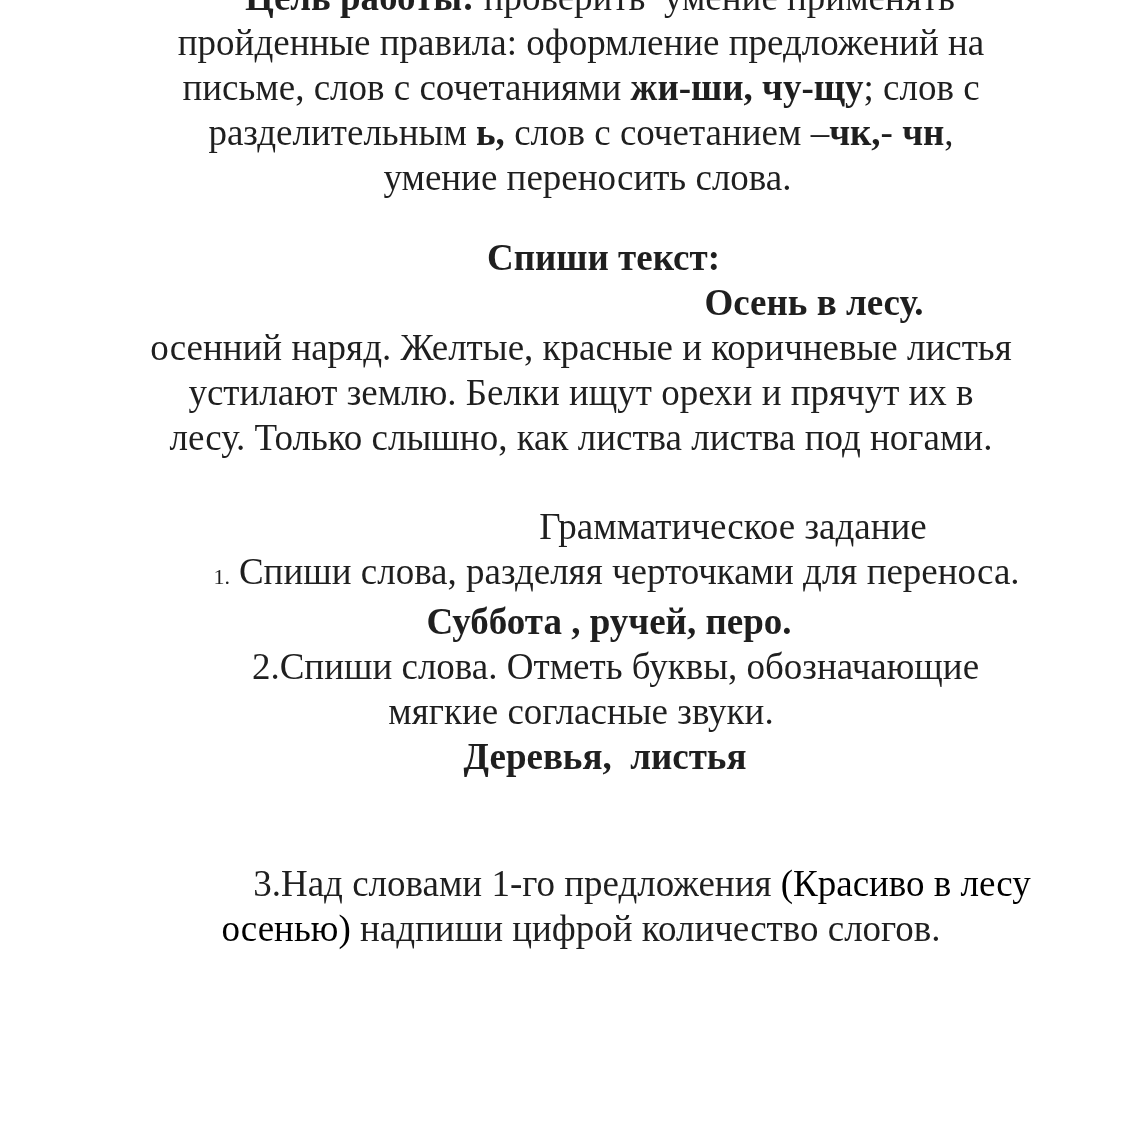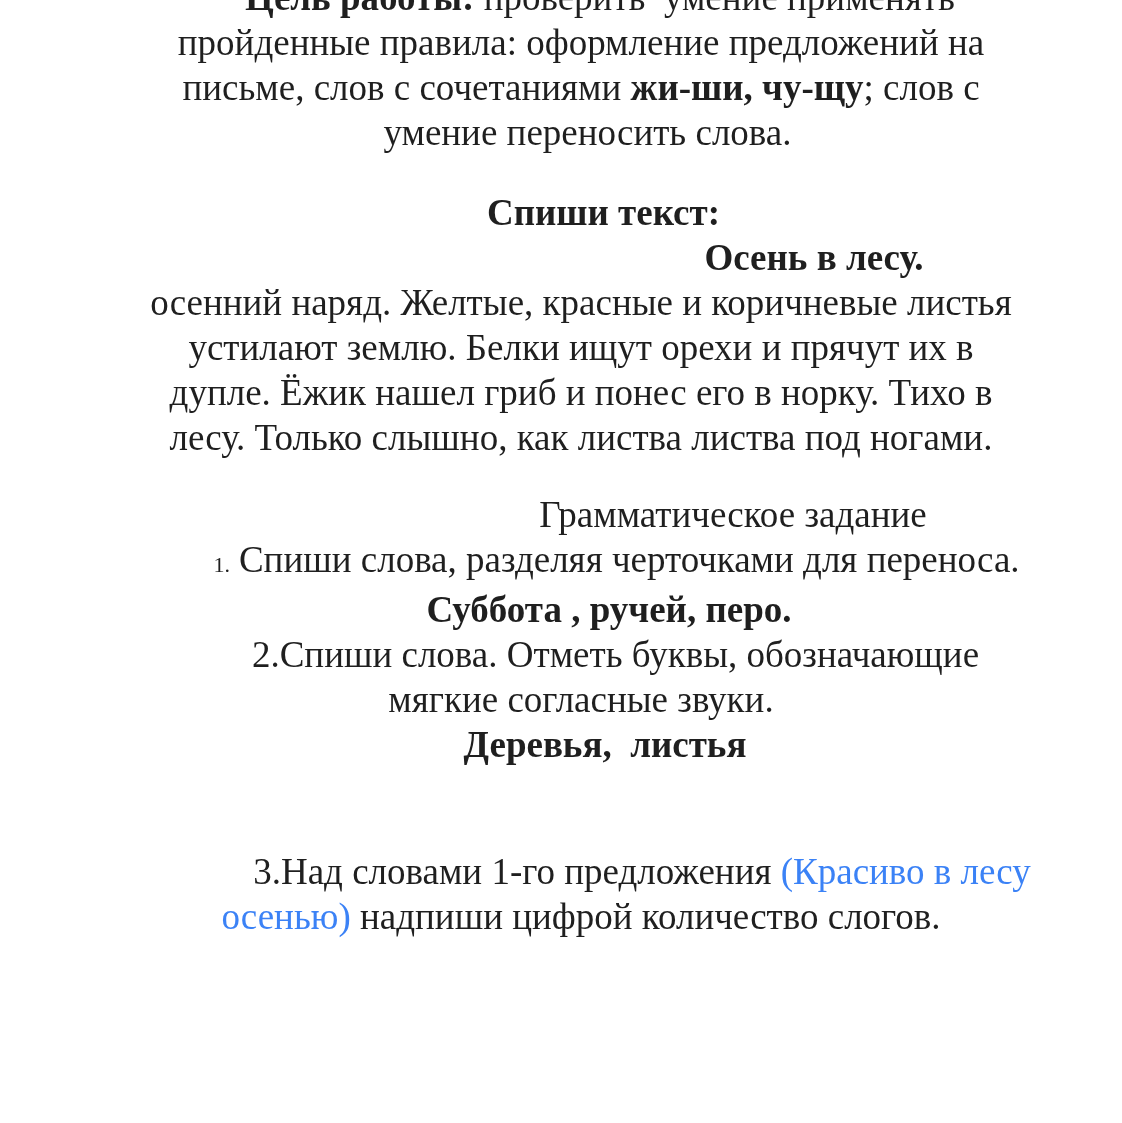--- a/index.html
+++ b/index.html
@@ -23,29 +23,29 @@
     left: 101px;
     width: 960px;
   }
   .line {
     font-size: 37px;
     line-height: 45px;
     white-space: pre-wrap;
     color: #1f1f1f;
   }
   .b { font-weight: bold; }
-  .muted { color: #3b82f6; }
+  .muted { color: #000000; }
 
   
   .goal-l1      { margin-left: 38px; }
   .goal-l5      { margin-left: 13px; }
   .copy-heading { margin-top: 35px; margin-left: 45px; }
   .text-title   { margin-left: 466px; }
   .story-l1     { margin-left: 136px; }
-  .grammar-heading { margin-top: 32px; margin-left: 304px; }
+  .grammar-heading { margin-top: 44px; margin-left: 304px; }
   .task1-line   { margin-left: 71px; }
   .task1-answer { margin-left: 56px; }
   .task2-l1     { margin-left: 69px; }
   .task2-answer { margin-left: 48px; }
   .task3-l1     { margin-top: 82px; margin-left: 122px; }
 
   .list-marker {
     font-size: 22px;
     line-height: 45px;
     margin-right: 9px;
@@ -54,31 +54,31 @@
 </head>
 <body>
 
 <div class="page">
   <div class="content">
 
     <div>
       <div class="line goal-l1"><span class="b">Цель работы:</span><span> проверить  умение применять</span></div>
       <div class="line">пройденные правила: оформление предложений на</div>
       <div class="line"><span>письме, слов с сочетаниями </span><span class="b">жи-ши, чу-щу</span><span>; слов с</span></div>
+      <div class="line"><span>разделительным </span><span class="b">ь,</span><span> слов с сочетанием –</span><span class="b">чк,</span><span>- </span><span class="b">чн</span><span>,</span></div>
       <div class="line goal-l5">умение переносить слова.</div>
     </div>
 
     <div class="line b copy-heading">Спиши текст:</div>
 
     <div class="line b text-title">Осень в лесу.</div>
 
     <div>
       <div class="line">осенний наряд. Желтые, красные и коричневые листья</div>
       <div class="line">устилают землю. Белки ищут орехи и прячут их в</div>
-      <div class="line">дупле. Ёжик нашел гриб и понес его в норку. Тихо в</div>
       <div class="line">лесу. Только слышно, как листва листва под ногами.</div>
     </div>
 
     <div class="line grammar-heading">Грамматическое задание</div>
 
     <div>
       <div class="line task1-line"><span class="list-marker">1.</span><span>Спиши слова, разделяя черточками для переноса.</span></div>
       <div class="line b task1-answer">Суббота , ручей, перо.</div>
     </div>
 

